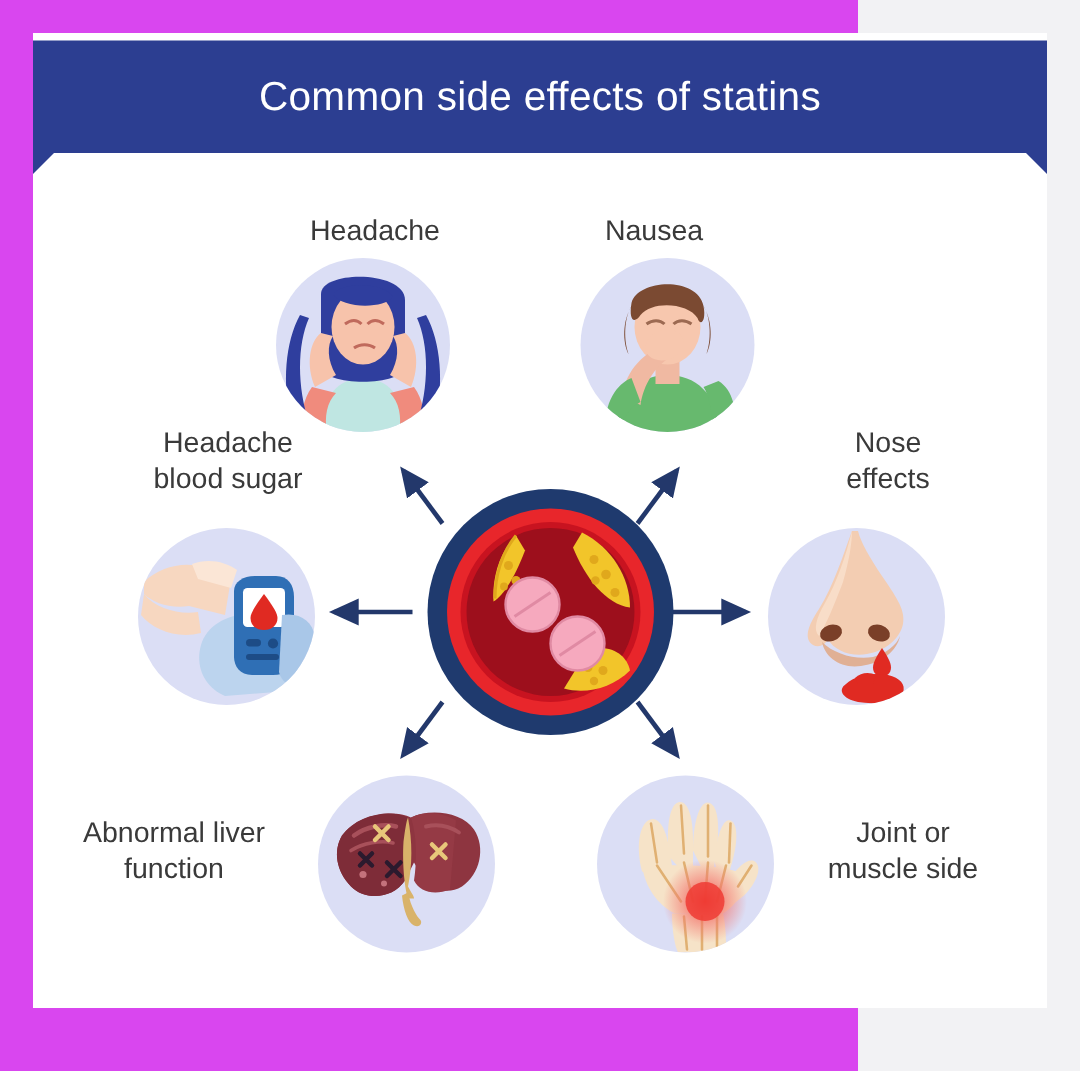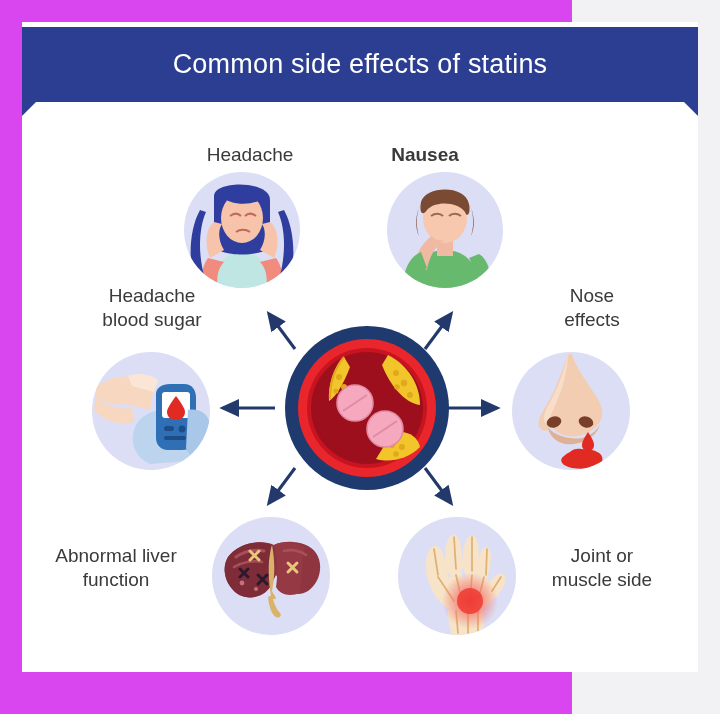--- a/index.html
+++ b/index.html
@@ -194,21 +194,21 @@
         <path d="M86,50 C94,56 96,72 90,86 L76,78 C82,68 82,58 78,52 Z" fill="#f7c3ab"></path>
         <path d="M24,86 C18,94 16,106 18,116 L34,116 C32,106 34,96 40,90 Z" fill="#f08b7d"></path>
         <path d="M92,86 C98,94 100,106 98,116 L82,116 C84,106 82,96 76,90 Z" fill="#f08b7d"></path>
         <path d="M22,40 C14,58 14,86 22,110 L10,110 C4,84 6,56 16,38 Z" fill="#2f3e9e"></path>
         <path d="M94,40 C102,58 102,86 94,110 L106,110 C112,84 110,56 100,38 Z" fill="#2f3e9e"></path>
       </svg>
     </div>
   </div>
 
   <div class="node">
-    <div class="label" style="left:345px; top:143px; width:160px;font-weight:bold;">Nausea</div>
+    <div class="label" style="left:356px; top:143px; width:160px;">Nausea</div>
     <div class="bubble" style="left:387px; top:172px; width:116px; height:116px;">
       <svg viewBox="0 0 116 116" width="116" height="116">
         <path d="M24,116 C24,90 40,78 58,78 C76,78 92,90 92,116 Z" fill="#67b96e"></path>
         <path d="M50,68 L66,68 L66,84 L50,84 Z" fill="#f0b9a2"></path>
         <ellipse cx="58" cy="46" rx="22" ry="25" fill="#f7c7ae"></ellipse>
         <path d="M34,30 C38,14 78,12 82,32 C84,42 80,46 78,40 C72,30 48,28 40,38 C36,44 32,42 34,30 Z" fill="#7b4a32"></path>
         <path d="M34,32 C28,42 28,56 32,64 C28,52 30,38 34,32 Z" fill="#7b4a32"></path>
         <path d="M82,32 C88,42 88,56 84,64 C88,52 86,38 82,32 Z" fill="#7b4a32"></path>
         <path d="M44,44 C48,41 53,41 56,44" stroke="#9c6a52" stroke-width="2" fill="none"></path>
         <path d="M62,44 C65,41 70,41 74,44" stroke="#9c6a52" stroke-width="2" fill="none"></path>

